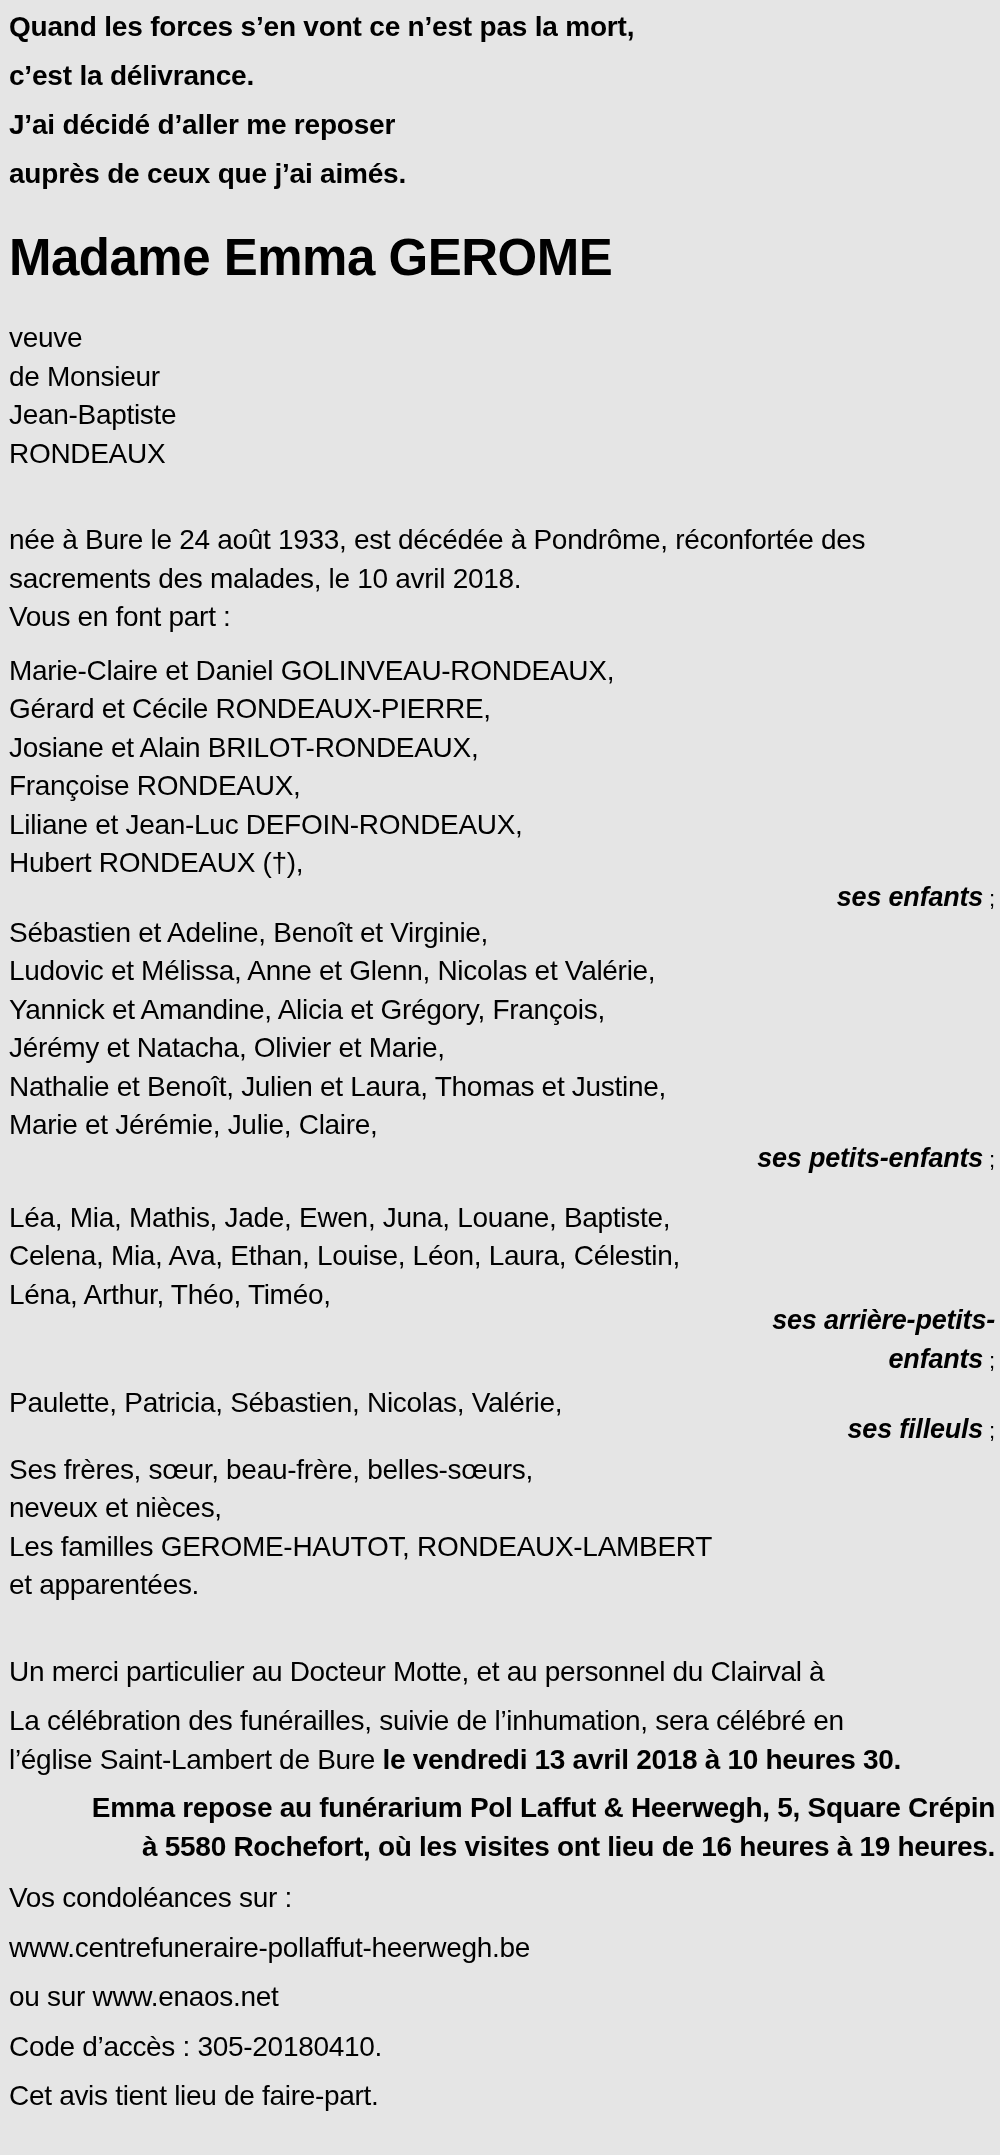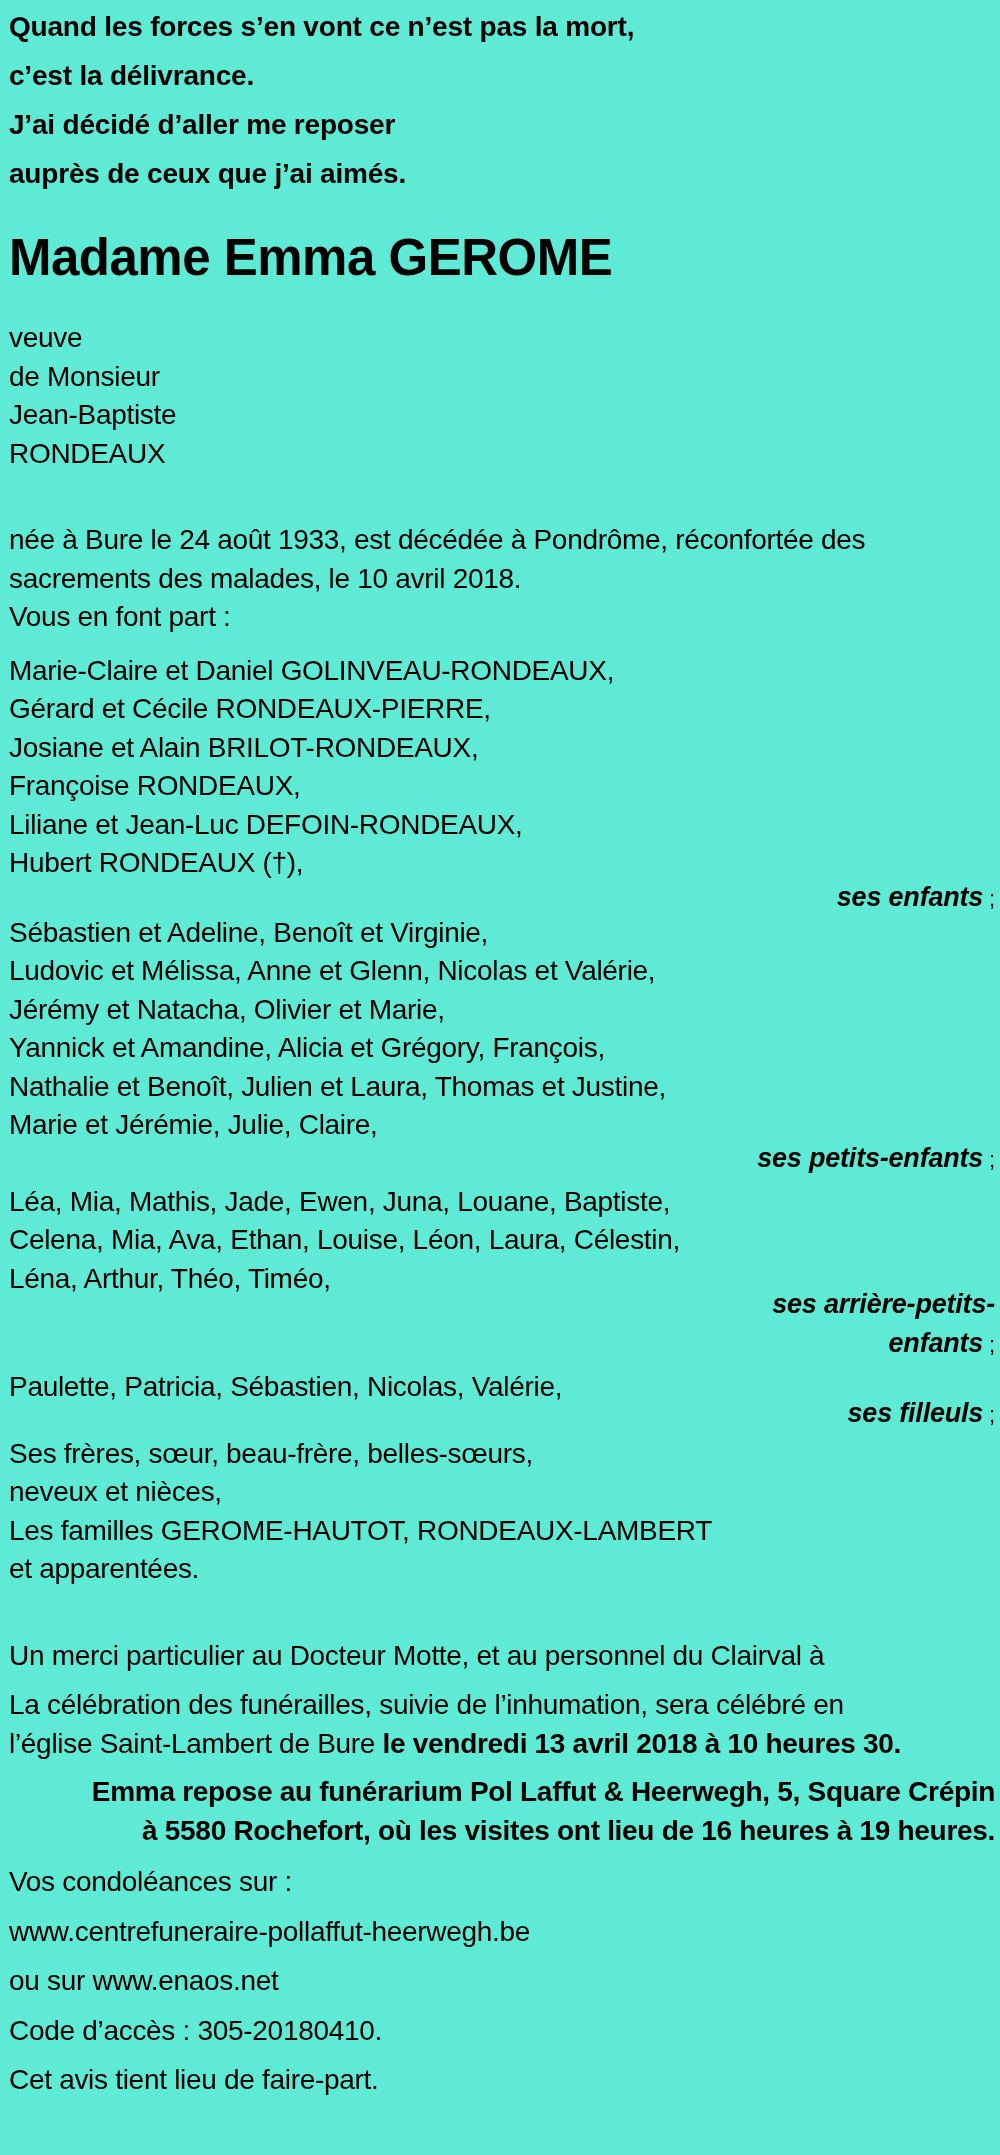--- a/index.html
+++ b/index.html
@@ -1,20 +1,20 @@
 <!DOCTYPE html>
 <html lang="fr"><head>
 <meta charset="utf-8">
 <style>
   html, body { margin: 0; padding: 0; background: #ffffff; }
   .doc {
     position: relative;
     width: 1000px;
     height: 2155px;
-    background: #5eead4;
+    background: #e5e5e5;
     color: #000000;
     font-family: "Liberation Sans", "DejaVu Sans", sans-serif;
     overflow: hidden;
     box-sizing: border-box;
     padding: 2px 5px 0 9px;
     display: flex;
     flex-direction: column;
     align-items: stretch;
   }
   .line { white-space: pre; }
@@ -29,21 +29,21 @@
   }
   .label-line.tall { line-height: 39px; }
   .label-suffix { font-weight: 400; font-style: normal; font-size: 22px; }
   .sec-relation { margin-top: 33px; }
   .sec-notice { margin-top: 48px; }
   .sec-intro { }
   .sec-children { margin-top: 15px; }
   .label-children { margin-top: 1px; }
   .sec-grandchildren { margin-top: 2px; }
   .label-grandchildren { margin-top: 0; }
-  .sec-greatgrand { margin-top: 10px; }
+  .sec-greatgrand { margin-top: 26px; }
   .label-greatgrand-first { margin-top: -13px; }
   .sec-godchildren { margin-top: 4px; }
   .label-godchildren { margin-top: -7px; }
   .sec-relatives { margin-top: 7px; }
   .sec-thanks { margin-top: 48px; }
   .sec-funeral { margin-top: 11px; }
   .sec-repose { margin-top: 10px; text-align: right; }
   .sec-condolences { margin-top: 7px; }
   .url-link { color: #000000; text-decoration: none; cursor: pointer; }
 </style>
@@ -83,22 +83,22 @@
     <div class="line body-line">Josiane et Alain BRILOT-RONDEAUX,</div>
     <div class="line body-line">Françoise RONDEAUX,</div>
     <div class="line body-line">Liliane et Jean-Luc DEFOIN-RONDEAUX,</div>
     <div class="line body-line">Hubert RONDEAUX (†),</div>
   </div>
   <div class="line label-line label-children"><span>ses enfants</span><span class="label-suffix"> ;</span></div>
 
   <div class="sec-grandchildren">
     <div class="line body-line">Sébastien et Adeline, Benoît et Virginie,</div>
     <div class="line body-line">Ludovic et Mélissa, Anne et Glenn, Nicolas et Valérie,</div>
+    <div class="line body-line">Yannick et Amandine, Alicia et Grégory, François,</div>
     <div class="line body-line">Jérémy et Natacha, Olivier et Marie,</div>
-    <div class="line body-line">Yannick et Amandine, Alicia et Grégory, François,</div>
     <div class="line body-line">Nathalie et Benoît, Julien et Laura, Thomas et Justine,</div>
     <div class="line body-line">Marie et Jérémie, Julie, Claire,</div>
   </div>
   <div class="line label-line label-grandchildren"><span>ses petits-enfants</span><span class="label-suffix"> ;</span></div>
 
   <div class="sec-greatgrand">
     <div class="line body-line">Léa, Mia, Mathis, Jade, Ewen, Juna, Louane, Baptiste,</div>
     <div class="line body-line">Celena, Mia, Ava, Ethan, Louise, Léon, Laura, Célestin,</div>
     <div class="line body-line">Léna, Arthur, Théo, Timéo,</div>
   </div>

